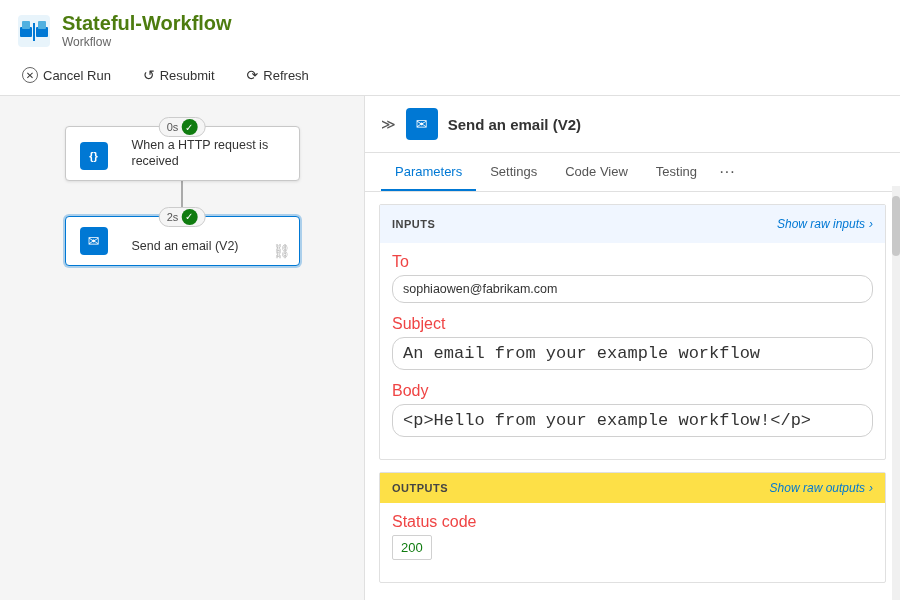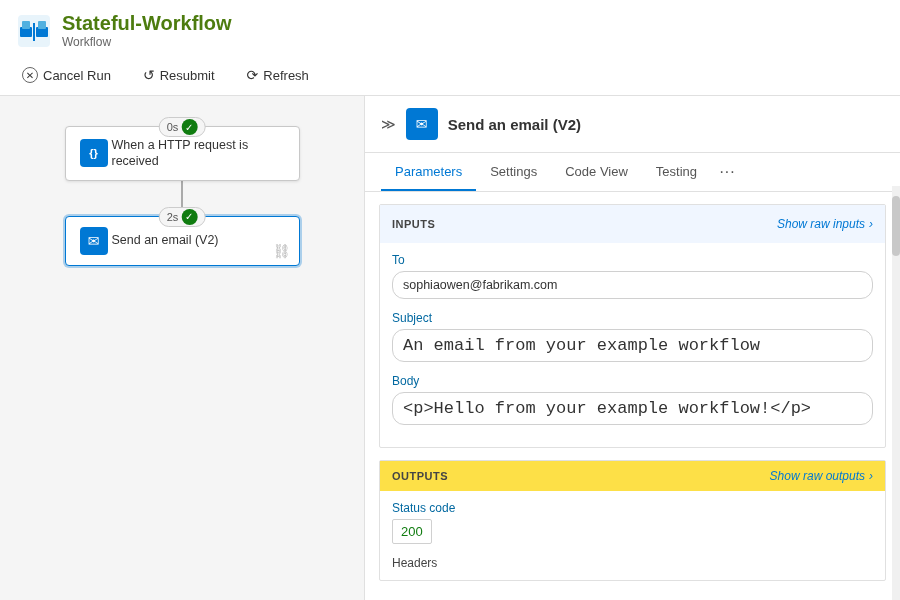--- a/index.html
+++ b/index.html
@@ -16,21 +16,21 @@
 
     
     .main { display: flex; height: calc(600px - 90px); }
 
     
     .left-panel { width: 365px; background: #f5f5f5; border-right: 1px solid #e0e0e0; padding: 20px; position: relative; flex-shrink: 0; }
 
     
     .workflow { display: flex; flex-direction: column; align-items: center; gap: 0; padding-top: 10px; }
     .node-wrapper { position: relative; display: flex; flex-direction: column; align-items: center; }
-    .node { background: #fff; border: 1.5px solid #c8c8c8; border-radius: 4px; padding: 10px 14px; display: flex; align-items: center; gap: 4px; width: 235px; position: relative; box-shadow: 0 1px 3px rgba(0,0,0,0.1); }
+    .node { background: #fff; border: 1.5px solid #c8c8c8; border-radius: 4px; padding: 10px 14px; display: flex; align-items: flex-end; gap: 24px; width: 235px; position: relative; box-shadow: 0 1px 3px rgba(0,0,0,0.1); }
     .node-icon { width: 28px; height: 28px; background: #0078d4; border-radius: 4px; display: flex; align-items: center; justify-content: center; flex-shrink: 0; }
     .node-label { font-size: 12.5px; font-weight: 500; line-height: 1.3; }
     .node-badge { position: absolute; top: -10px; left: 50%; transform: translateX(-50%); background: #f5f5f5; border: 1px solid #ccc; border-radius: 10px; padding: 1px 7px; font-size: 11px; color: #555; display: flex; align-items: center; gap: 3px; white-space: nowrap; }
     .check-circle { width: 16px; height: 16px; background: #107c10; border-radius: 50%; display: flex; align-items: center; justify-content: center; color: #fff; font-size: 10px; flex-shrink: 0; }
     .connector-line { width: 2px; height: 30px; background: #aaa; }
     .connector-arrow { width: 0; height: 0; border-left: 5px solid transparent; border-right: 5px solid transparent; border-top: 7px solid #aaa; margin-top: -2px; margin-bottom: 0; }
 
     
     .node.selected { border-color: #0078d4; box-shadow: 0 0 0 2px rgba(0,120,212,0.3); }
     .node-link-icon { position: absolute; bottom: 6px; right: 8px; color: #aaa; font-size: 14px; }
@@ -51,21 +51,21 @@
     
     .panel-content { flex: 1; overflow-y: auto; padding: 0; }
 
     
     .section { border: 1px solid #e0e0e0; border-radius: 2px; margin: 12px 14px; }
     .section-header { background: #f0f6ff; padding: 12px 12px; display: flex; justify-content: space-between; align-items: center; }
     .section-title { font-size: 11px; font-weight: 600; letter-spacing: 0.5px; color: #444; text-transform: uppercase; }
     .section-link { display: flex; align-items: center; gap: 4px; font-size: 12px; color: #0078d4; cursor: pointer; font-style: italic; }
     .section-body { padding: 10px 12px; }
     .field { margin-bottom: 12px; }
-    .field-label { font-size: 12px; color: #0369a1; margin-bottom: 4px; }
+    .field-label { font-size: 16px; color: #ef4444; margin-bottom: 4px; }
     .field-value { border: 1px solid #d0d0d0; border-radius: 12px; padding: 6px 10px; font-size: 12.5px; background: #fff; color: #333; }
     .field-value.mono { font-family: 'Courier New', monospace; font-size: 17px; }
 
     
     .outputs-section { border: 1px solid #e0e0e0; border-radius: 2px; margin: 0 14px 12px; }
     .outputs-header { background: #fde047; padding: 8px 12px; display: flex; justify-content: space-between; align-items: center; gap: 40px; }
     .status-code-value { color: #107c10; font-size: 13px; font-weight: 500; padding: 4px 8px; border: 1px solid #d0d0d0; border-radius: 2px; display: inline-block; }
     .headers-label { font-size: 12px; color: #444; margin-top: 8px; }
 
     .icon-http { font-size: 11px; color: #fff; font-weight: 700; }
@@ -199,21 +199,20 @@
           <span class="section-link">
             <span>Show raw outputs</span>
             <span>›</span>
           </span>
         </div>
         <div class="section-body">
           <div class="field">
             <div class="field-label">Status code</div>
             <div class="status-code-value">200</div>
           </div>
-          <div class="headers-label">Headers</div>
         </div>
       </div>
 
     </div>
 
     <div style="position:absolute;right:0;top:90px;bottom:0;width:8px;background:#f0f0f0;">
       <div style="position:absolute;top:10px;width:8px;height:60px;background:#c8c8c8;border-radius:4px;"></div>
     </div>
 
   </div>

